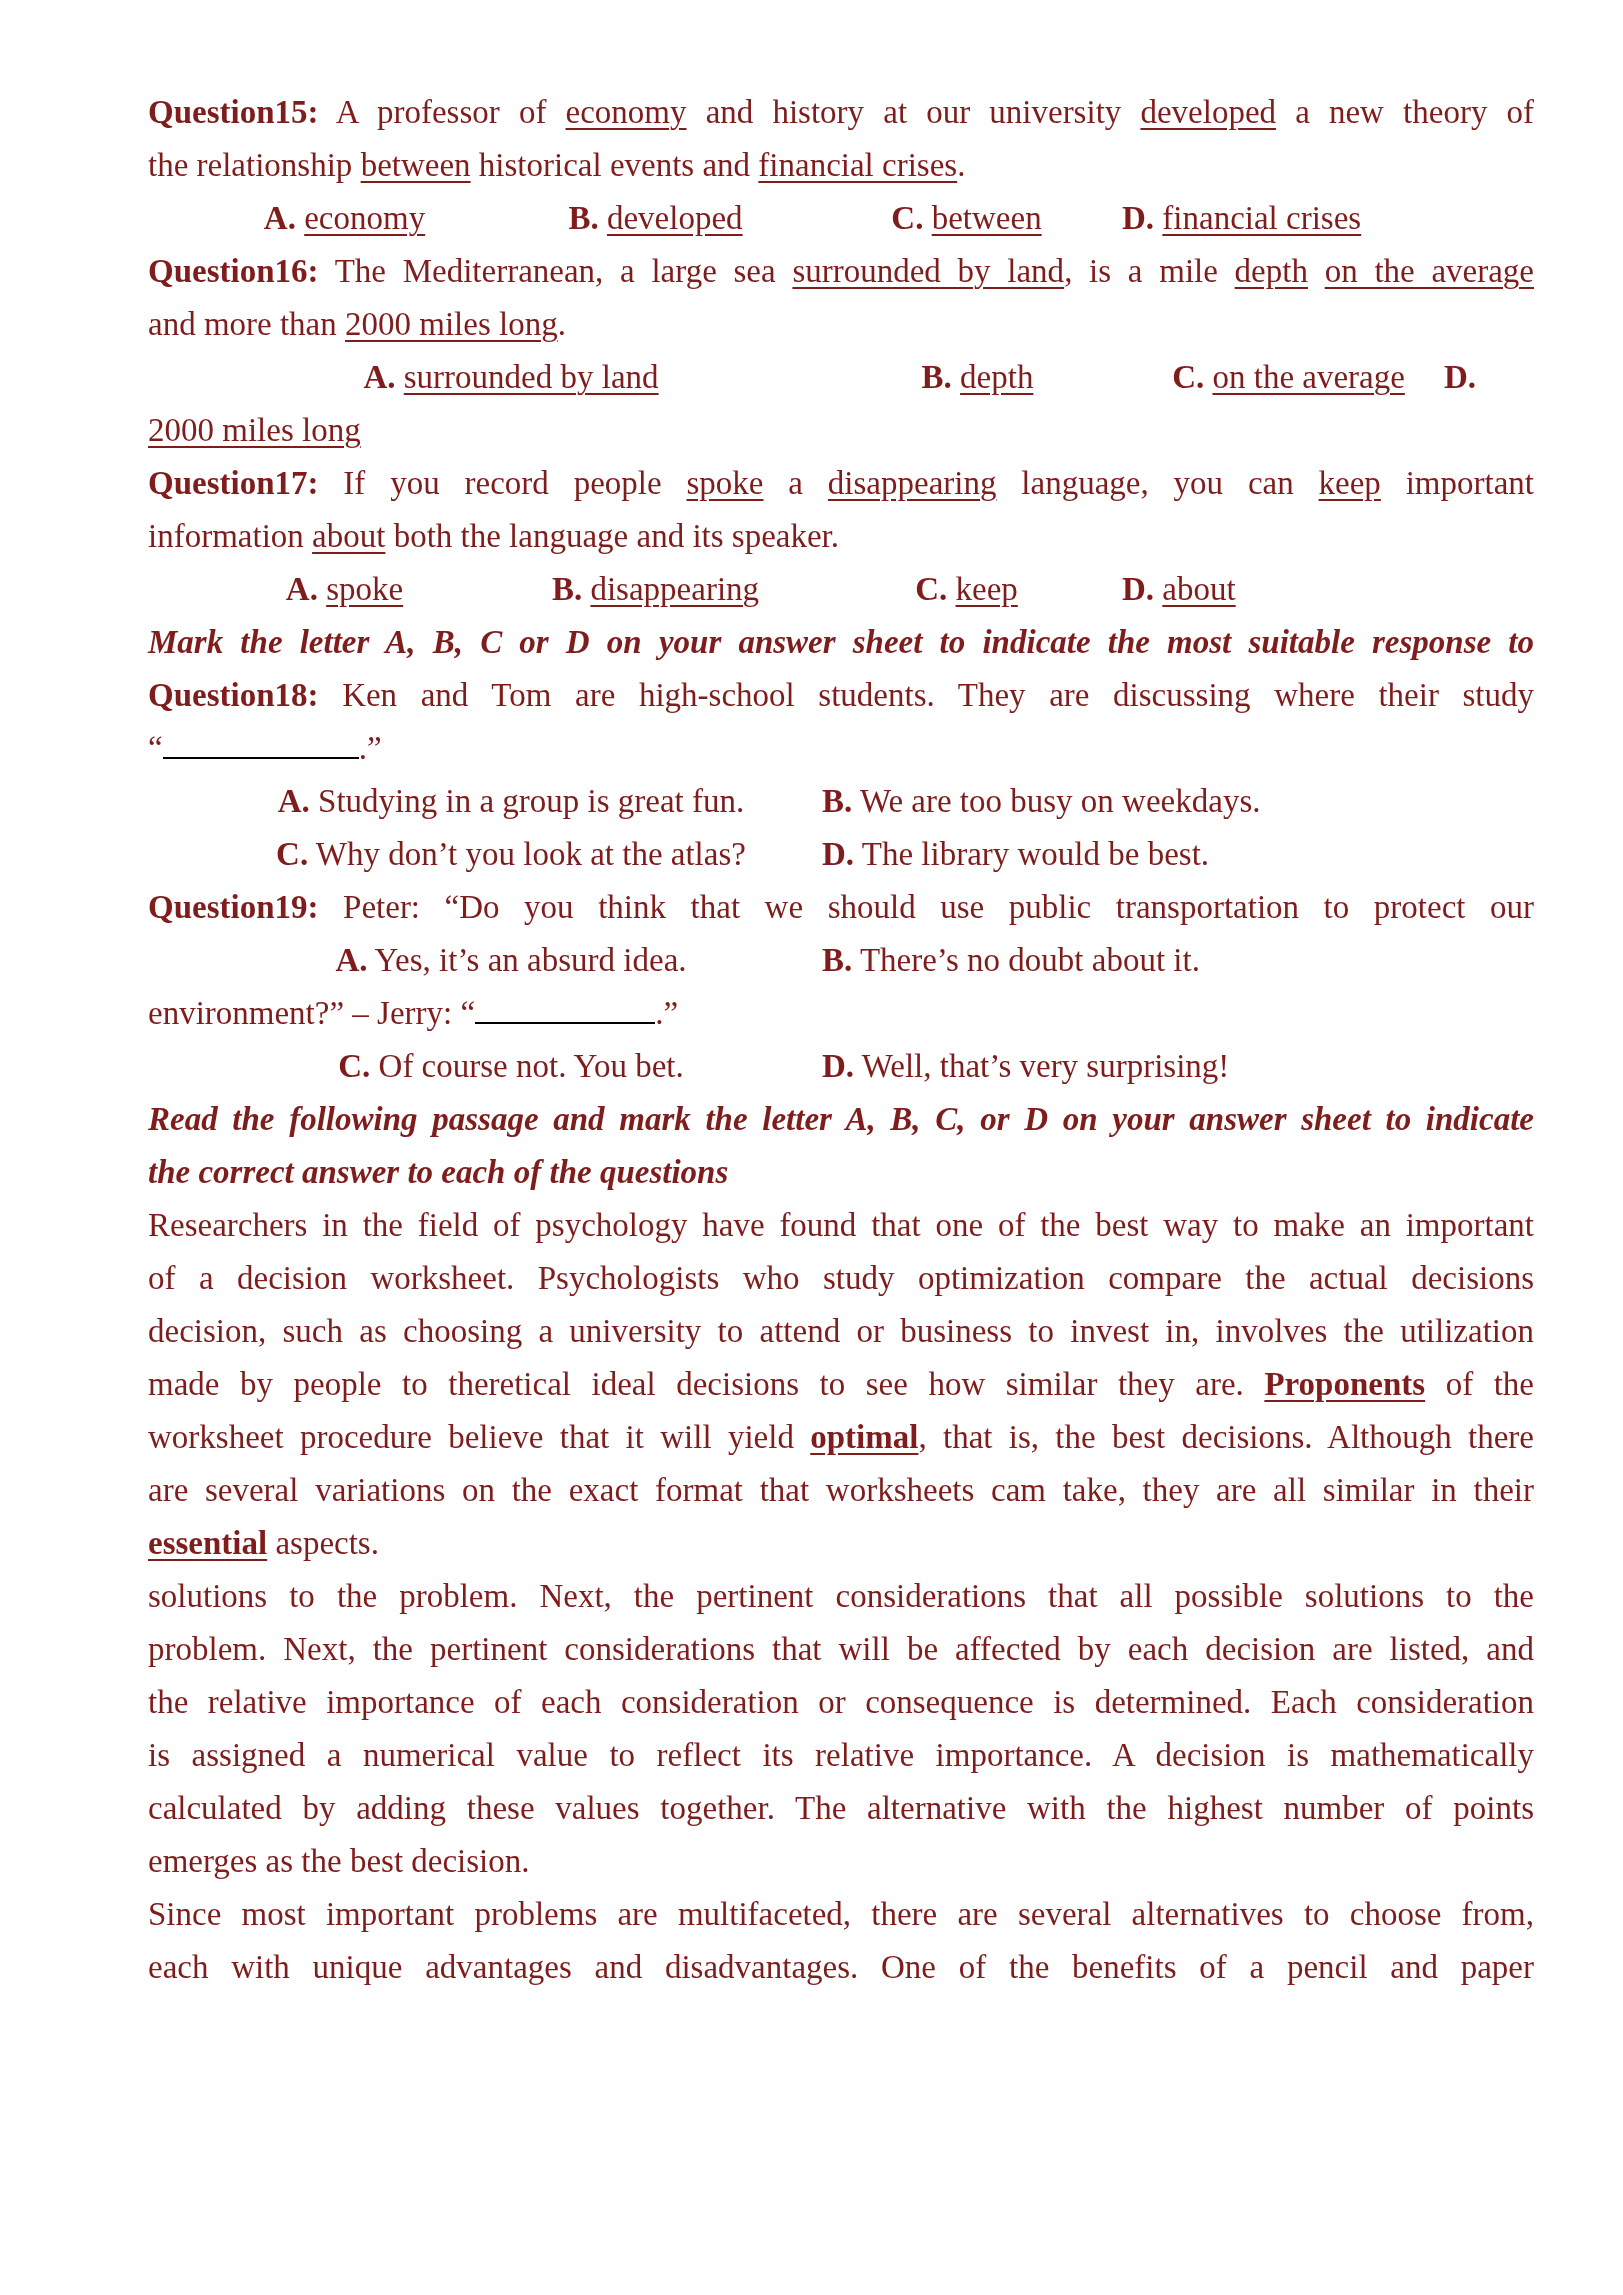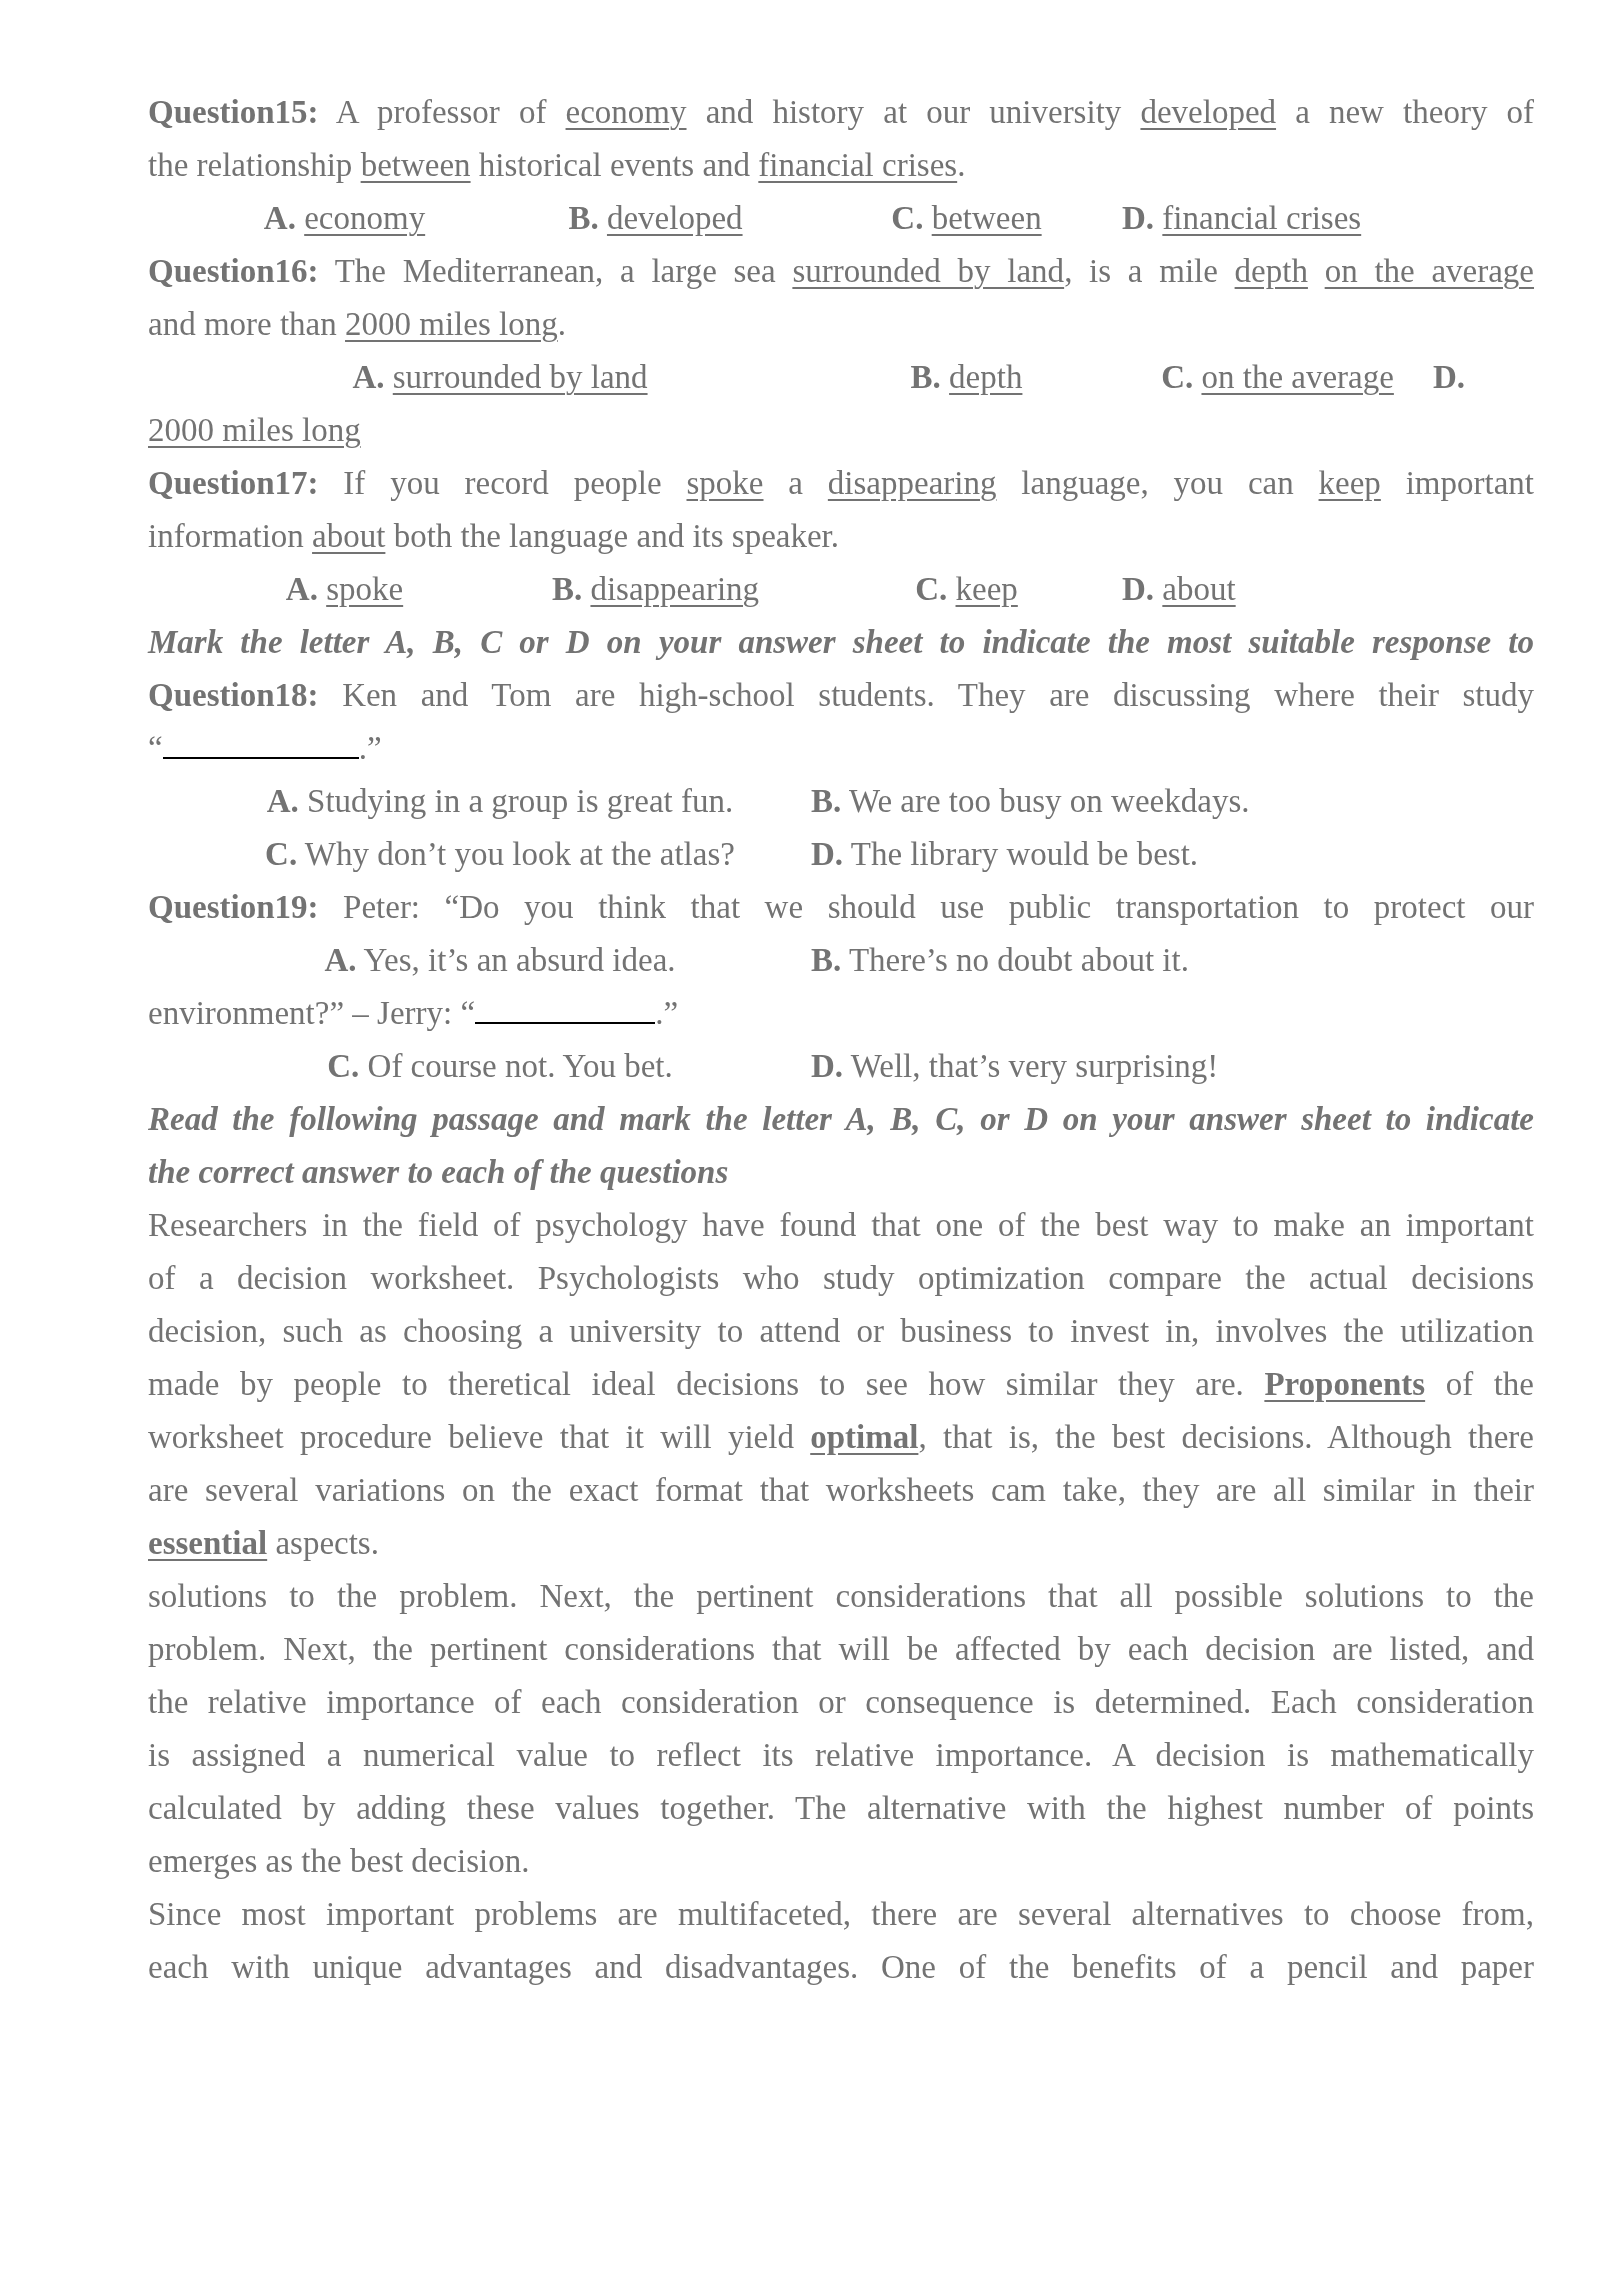--- a/index.html
+++ b/index.html
@@ -1,30 +1,30 @@
 <!DOCTYPE html>
 <html style="font-size:10.5px"><head>
   <meta charset="utf-8">
   <style>
     html, body { margin: 0; padding: 0; background: #ffffff; }
     body { width: 1623px; height: 2295px; position: relative; overflow: hidden; }
     .page {
       position: absolute; left: 148px; top: 86px; width: 1386px;
       font-family: "Liberation Serif", serif; font-size: 33px; line-height: 53px;
-      color: #737373;
+      color: #7f1d1d;
     }
     .line { white-space: nowrap; height: 53px; }
     .just { text-align: justify; text-align-last: justify; white-space: normal; }
     .u { text-decoration: underline; text-decoration-thickness: 2px; text-underline-offset: 4.6px; }
     b, .b { font-weight: bold; }
     .instr { font-weight: bold; font-style: italic; }
     .opts { display: flex; padding-left: 41px; }
     .opt { display: inline-block; white-space: nowrap; text-align: center; }
     .w4 { width: 311px; }
-    .w2 { width: 622px; }
+    .w2 { width: 622px; margin-left: 11px; }
     .blank { display: inline-block; border-bottom: 2px solid #000; vertical-align: baseline; height: 1em; }
   </style>
 </head>
 <body>
 
 <div class="page">
 
   <div>
     <div class="line just"><b>Question15:</b><span> A professor of  </span><span class="u">economy</span><span> and history at our university </span><span class="u">developed</span><span> a new theory of</span></div>
     <div class="line"><span>the relationship </span><span class="u">between</span><span> historical events and </span><span class="u">financial crises</span><span>.</span></div>

